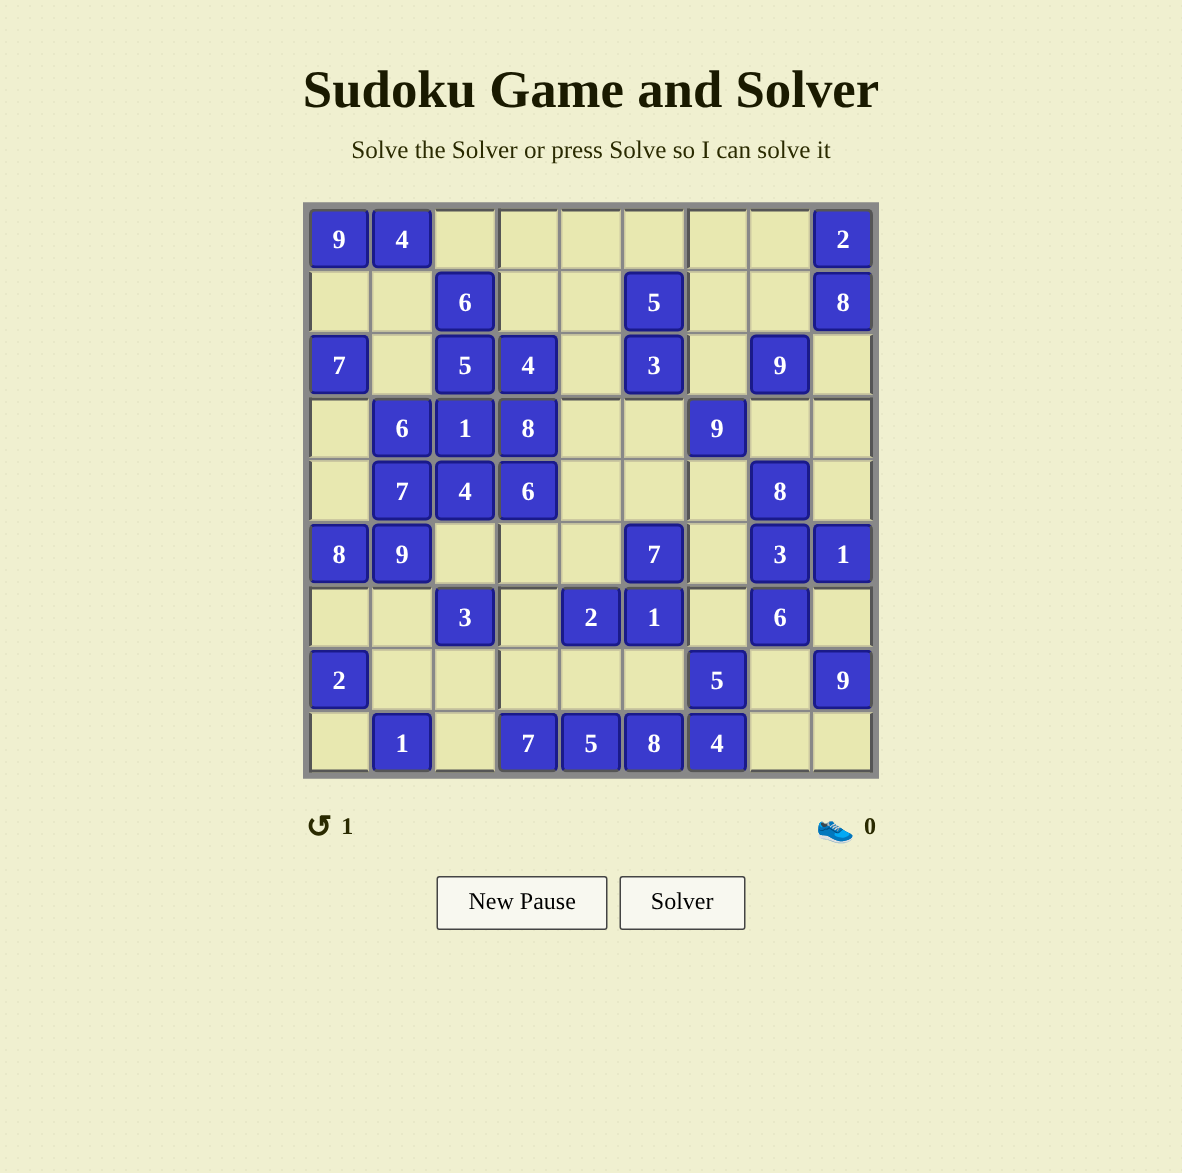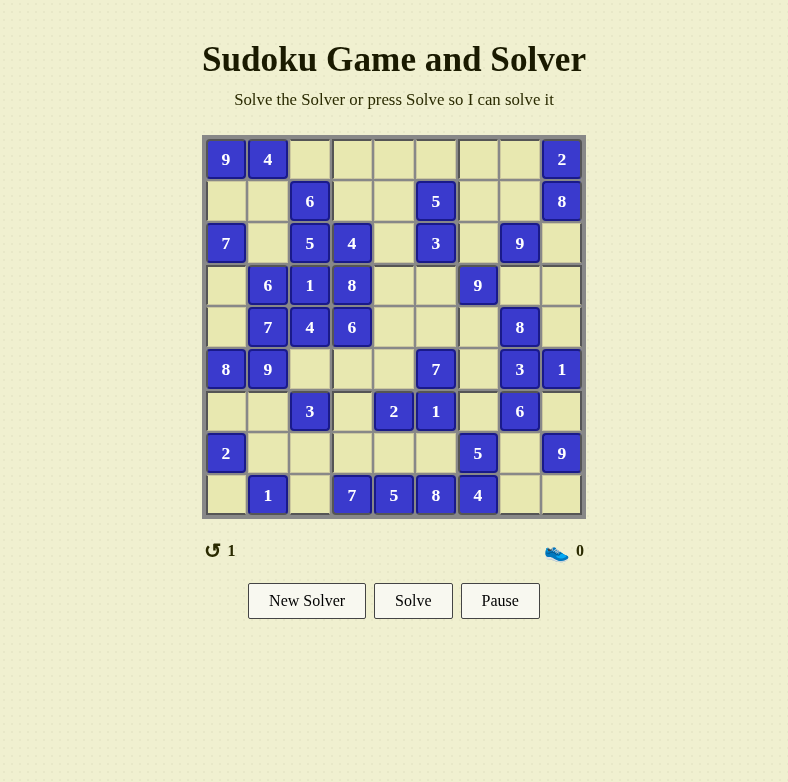--- a/index.html
+++ b/index.html
@@ -216,17 +216,16 @@
       <span class="control-icon">↺</span>
       <span>1</span>
     </div>
     <div class="control-group">
       <span class="control-icon">👟</span>
       <span>0</span>
     </div>
   </div>
 
   <div class="buttons-row">
-    <button class="btn">New Solver</button>
-    <button class="btn">Solve</button>
-    <button class="btn">Pause</button>
+    <button class="btn">New Pause</button>
+    <button class="btn">Solver</button>
   </div>
 </div>
 
 </body></html>

